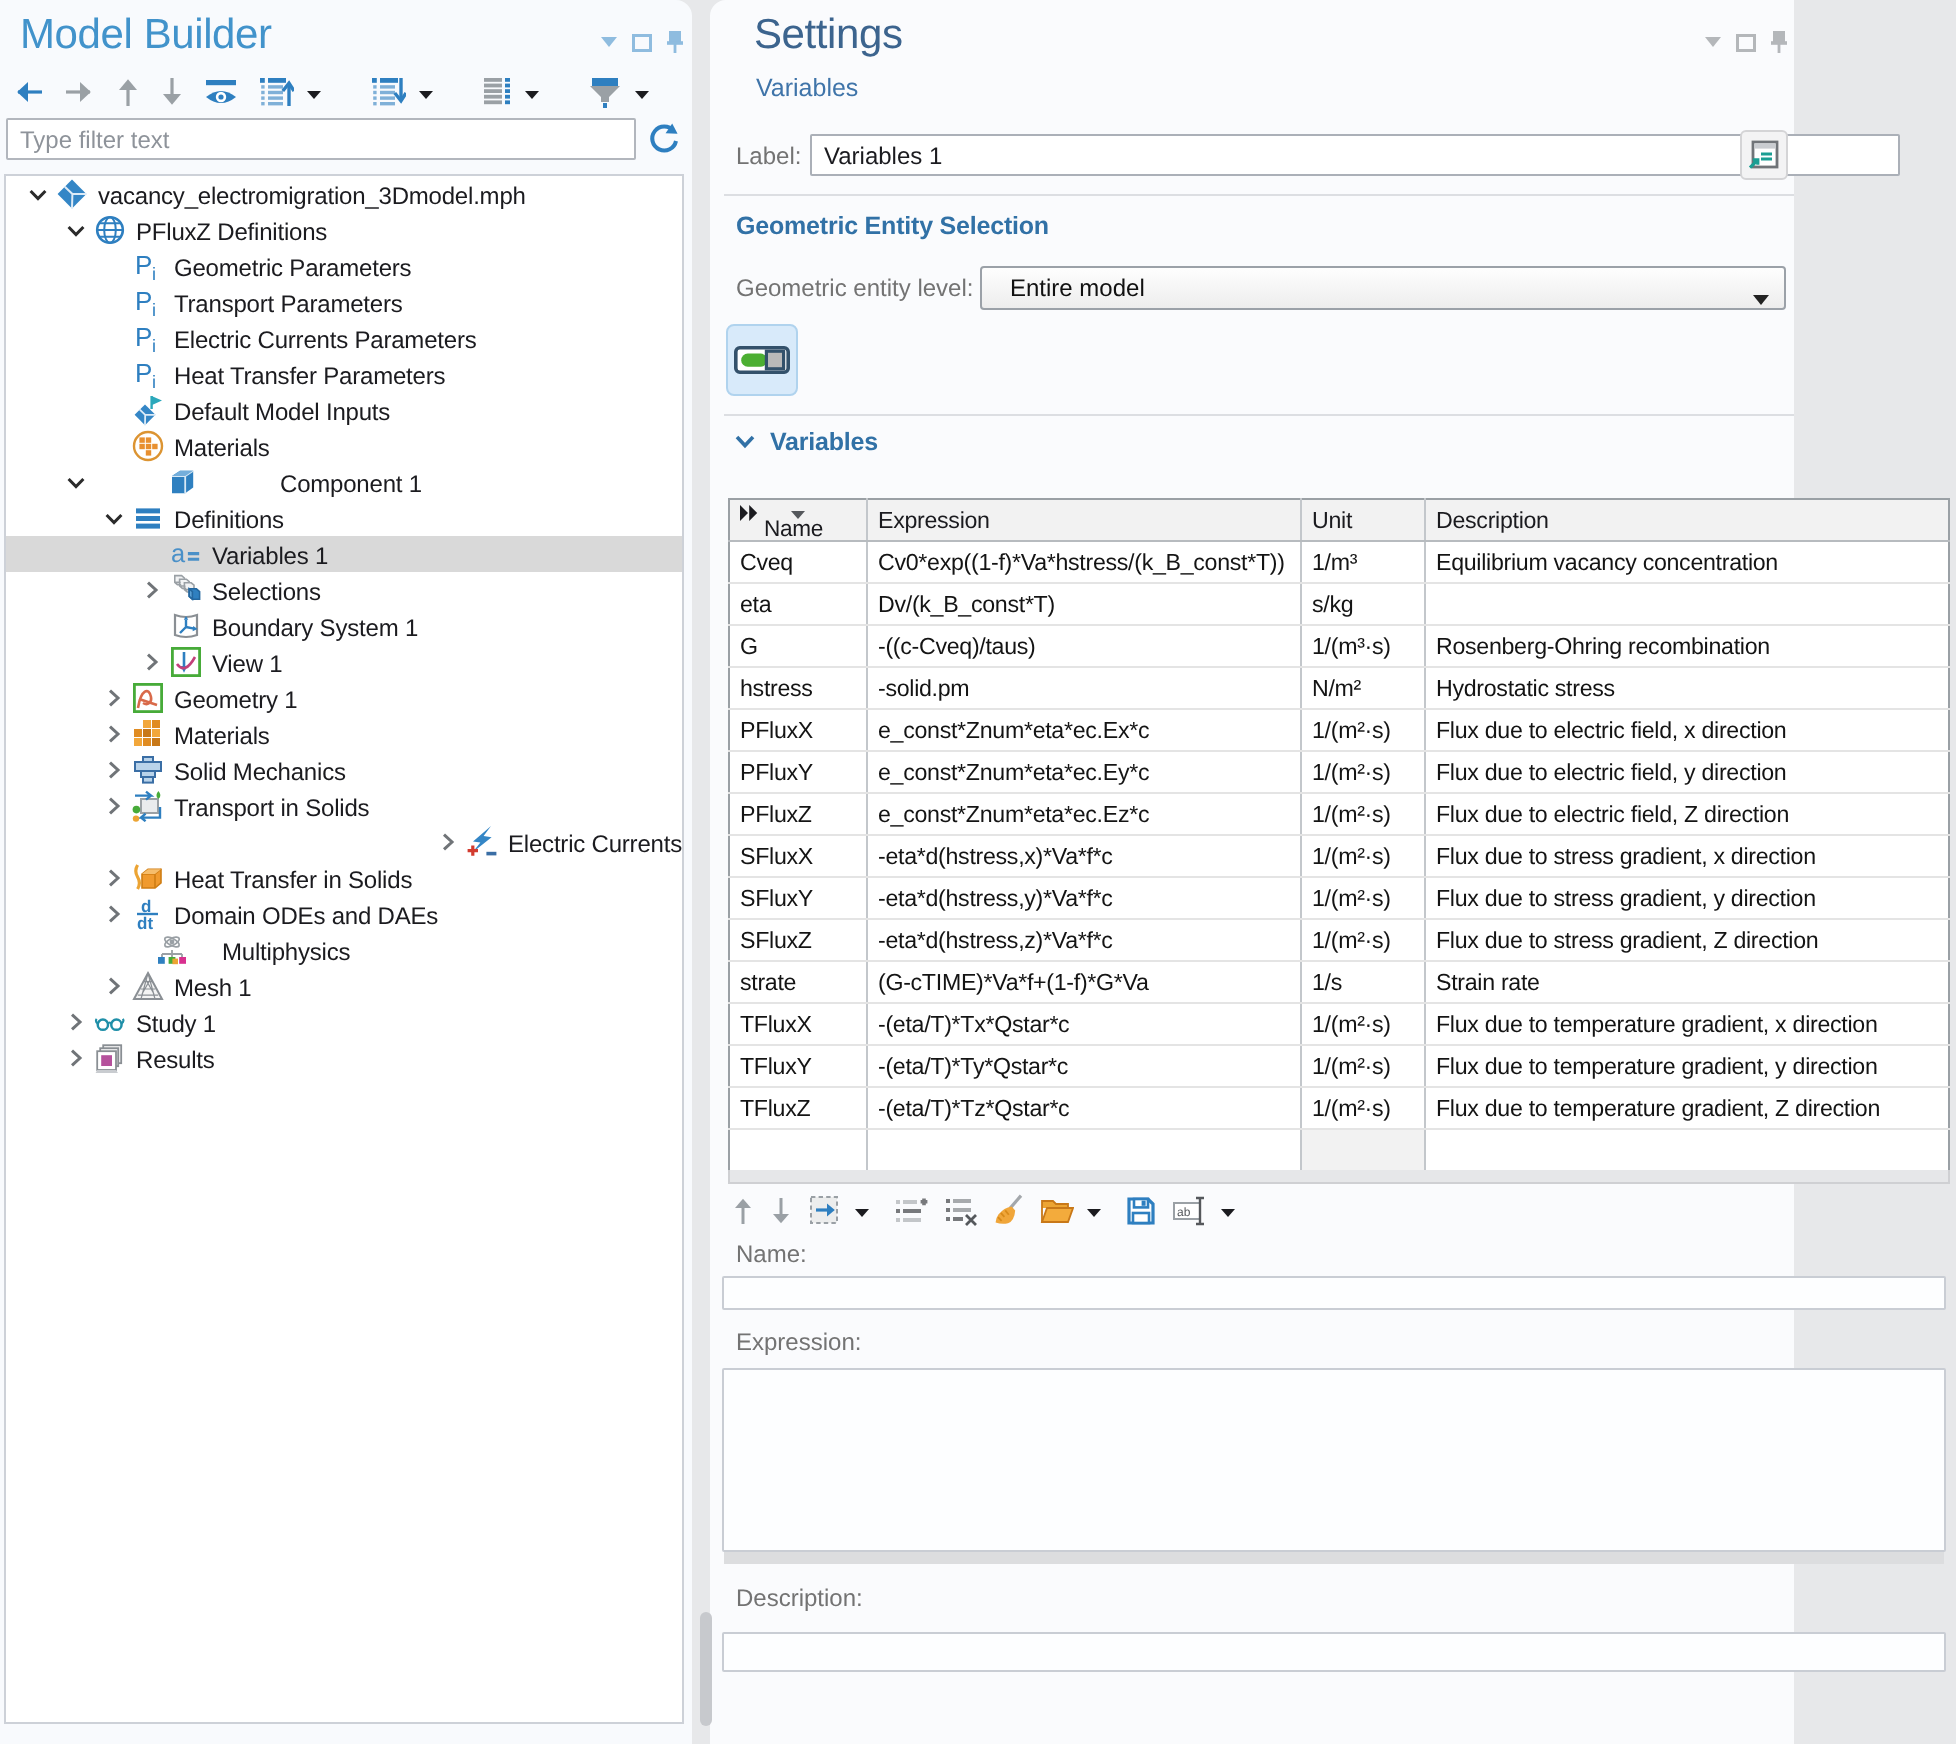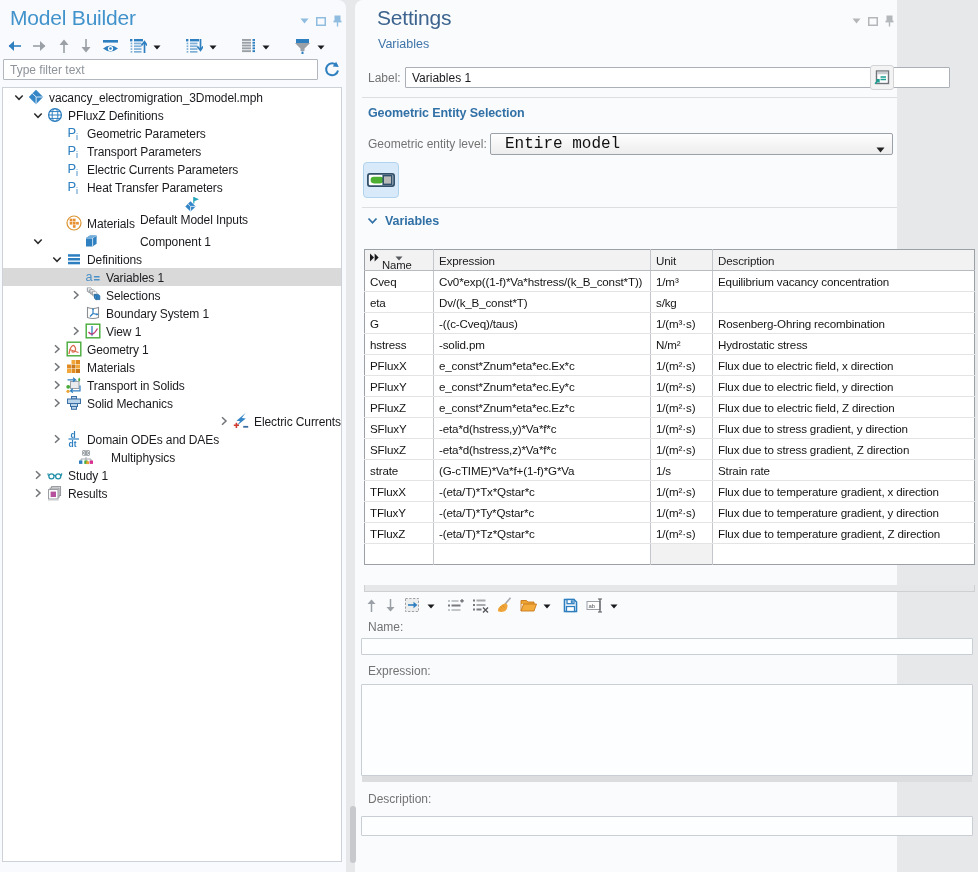--- a/index.html
+++ b/index.html
@@ -40,21 +40,21 @@
   .right-panel .win-controls { top:15px; right:3px; }
   .divider { position:absolute; left:7px; right:0; height:1px; background:#dcdee2; }
   .field-label { position:absolute; font-size:12px; color:#737373; }
   textarea.txt-input { resize:none; }
   .txt-input { border:1px solid #abb0b8; background:#fff; font:12px "Liberation Sans", sans-serif; color:#1b1b1f; padding:0 6px; outline:none; border-radius:1px; }
   .empty-input { border:1px solid #c9cdd4; background:#fdfeff; }
   .label-input { position:absolute; left:50px; top:67px; width:545px; height:21px; }
   .rename-btn { position:absolute; right:3px; top:65px; width:24px; height:25px; background:#f3f3f4; border:1px solid #d4d4d6; border-radius:3px; display:flex; align-items:center; justify-content:center; }
   .section-heading { position:absolute; font-size:12.5px; font-weight:bold; color:#3171a6; letter-spacing:-0.1px; }
   .combo { position:absolute; left:135px; right:4px; top:133px; height:22px; border:1px solid #9ba1a8; border-radius:2px; background:linear-gradient(#fefefe,#ededed); display:flex; align-items:center; }
-  .combo-text { padding-left:14px; font-size:16px; color:#111;font-family:Liberation Mono, monospace; }
+  .combo-text { padding-left:14px; font-size:12px; color:#111; }
   .combo-arrow { position:absolute; right:7px; top:8px; }
   .toggle-btn { position:absolute; left:8px; top:162px; width:36px; height:36px; background:#d8eafa; border:1px solid #b0d3ee; border-radius:4px; display:flex; align-items:center; justify-content:center; }
   .vars-header { position:absolute; left:12px; top:214px; display:flex; align-items:center; gap:7px; }
   .vars-header .section-heading { position:static; }
 
   
   .vtable { position:absolute; left:9px; top:249px; width:611px; border:1px solid #9aa0a5; border-collapse:collapse; table-layout:fixed; background:#fff; }
   .vtable col.c-name { width:69px; } .vtable col.c-expr { width:217px; } .vtable col.c-unit { width:62px; } .vtable col.c-desc { width:262px; }
   .vtable th, .vtable td { font-weight:normal; text-align:left; font-size:11.6px; letter-spacing:-0.15px; padding:0 0 0 5px; height:21px; overflow:hidden; white-space:nowrap; border-left:1px solid #c3c7cb; }
   .vtable th { background:#f2f2f2; border-bottom:1px solid #b7bbbf; height:21px; position:relative;margin-top:25px; }
@@ -291,21 +291,21 @@
       <div class="tree-row" style="padding-left: 44px;">
         <span class="tw"></span>
         <span class="tree-icon">
           <svg width="16" height="16" viewBox="0 0 16 16">
             <text x="1.5" y="12" font-family="Liberation Sans,sans-serif" font-size="13" fill="#2e7fc0">P</text>
             <text x="10" y="15" font-family="Liberation Sans,sans-serif" font-size="9" fill="#2e7fc0">i</text>
           </svg>
         </span>
         <span class="tree-label">Heat Transfer Parameters</span>
       </div>
-      <div class="tree-row" style="padding-left: 44px; flex-direction: column;">
+      <div class="tree-row" style="padding-left: 44px;">
         <span class="tw"></span>
         <span class="tree-icon">
           <svg width="16" height="16" viewBox="0 0 16 16">
             <path d="M6.5 5.2 L11.7 10.4 L6.5 15.6 L1.3 10.4 Z" fill="#3486c6"></path>
             <path d="M3.9 7.8 L6.6 10.4 L6.5 15.6 M6.6 10.4 L11.7 10.4" stroke="#ddebf7" stroke-width="0.9" fill="none"></path>
             <path d="M9.8 1 L15 3.2 L9.8 5.6 Z" fill="#2ba8bb"></path>
             <path d="M9.8 1 V7.5" stroke="#2ba8bb" stroke-width="1.2"></path>
           </svg>
         </span>
         <span class="tree-label">Default Model Inputs</span>
@@ -446,62 +446,78 @@
         <span class="tree-label">Materials</span>
       </div>
       <div class="tree-row" style="padding-left: 44px;">
         <span class="tw">
           <svg width="10" height="10" viewBox="0 0 10 10">
             <path d="M3 1.3 L7 5 L3 8.7" fill="none" stroke="#707478" stroke-width="1.5"></path>
           </svg>
         </span>
         <span class="tree-icon">
           <svg width="16" height="16" viewBox="0 0 16 16">
+            <g stroke="#3a6ea5" stroke-width="1" fill="#b9d3ea">
+              <rect x="5.5" y="1.5" width="5" height="2.5"></rect>
+              <rect x="1.5" y="4" width="13" height="4.5"></rect>
+              <rect x="4.5" y="8.5" width="7" height="3"></rect>
+              <rect x="5.5" y="11.5" width="5" height="2.8"></rect>
+            </g>
+          </svg>
+        </span>
+        <span class="tree-label">Solid Mechanics</span>
+      </div>
+      <div class="tree-row" style="padding-left: 44px;">
+        <span class="tw">
+          <svg width="10" height="10" viewBox="0 0 10 10">
+            <path d="M3 1.3 L7 5 L3 8.7" fill="none" stroke="#707478" stroke-width="1.5"></path>
+          </svg>
+        </span>
+        <span class="tree-icon">
+          <svg width="16" height="16" viewBox="0 0 16 16">
             <rect x="4.5" y="4.5" width="8.5" height="7" fill="#e9ebed" stroke="#9aa0a5" stroke-width="1"></rect>
             <path d="M1.5 2.8 H9.5 L7 0.8 M9.5 2.8 L7 4.8" stroke="#2e7fc0" stroke-width="1.2" fill="none"></path>
             <path d="M14 8.5 V13.8 H4.5 L6.8 11.8 M4.5 13.8 L6.8 15.6" stroke="#2e7fc0" stroke-width="1.2" fill="none"></path>
             <circle cx="2.2" cy="9.8" r="1.9" fill="#47ab39"></circle>
             <circle cx="2" cy="14.3" r="1.6" fill="#eca433"></circle>
             <path d="M13.2 0.5 Q15.3 3 13.2 4.4 Q11.1 3 13.2 0.5 Z" fill="#47ab39"></path>
           </svg>
         </span>
         <span class="tree-label">Transport in Solids</span>
       </div>
-      <div class="tree-row" style="padding-left: 44px;">
-        <span class="tw">
-          <svg width="10" height="10" viewBox="0 0 10 10">
-            <path d="M3 1.3 L7 5 L3 8.7" fill="none" stroke="#707478" stroke-width="1.5"></path>
-          </svg>
-        </span>
-        <span class="tree-icon">
-          <svg width="16" height="16" viewBox="0 0 16 16">
-            <g stroke="#3a6ea5" stroke-width="1" fill="#b9d3ea">
-              <rect x="5.5" y="1.5" width="5" height="2.5"></rect>
-              <rect x="1.5" y="4" width="13" height="4.5"></rect>
-              <rect x="4.5" y="8.5" width="7" height="3"></rect>
-              <rect x="5.5" y="11.5" width="5" height="2.8"></rect>
-            </g>
-          </svg>
-        </span>
-        <span class="tree-label">Solid Mechanics</span>
-      </div>
       <div class="tree-row" style="padding-left: 44px; justify-content: flex-end;">
         <span class="tw">
           <svg width="10" height="10" viewBox="0 0 10 10">
             <path d="M3 1.3 L7 5 L3 8.7" fill="none" stroke="#707478" stroke-width="1.5"></path>
           </svg>
         </span>
         <span class="tree-icon">
           <svg width="16" height="16" viewBox="0 0 16 16">
             <path d="M12.5 0 L3.5 7.8 L7.2 8.3 L3.2 13.2 L12.8 5.6 L8.8 5 Z" fill="#3486c6"></path>
             <path d="M0.8 12.3 H6 M3.4 9.7 V14.9" stroke="#d23b2f" stroke-width="1.6"></path>
             <path d="M10.2 13.8 H15.2" stroke="#3a6ea5" stroke-width="1.8"></path>
           </svg>
         </span>
         <span class="tree-label">Electric Currents</span>
+      </div>
+      <div class="tree-row" style="padding-left: 44px;">
+        <span class="tw">
+          <svg width="10" height="10" viewBox="0 0 10 10">
+            <path d="M3 1.3 L7 5 L3 8.7" fill="none" stroke="#707478" stroke-width="1.5"></path>
+          </svg>
+        </span>
+        <span class="tree-icon">
+          <svg width="16" height="16" viewBox="0 0 16 16">
+            <path d="M2.8 1.5 Q1 4.5 2.8 7.5 Q4.6 10.5 2.8 13.5" fill="none" stroke="#eca433" stroke-width="1.6"></path>
+            <path d="M5 6 L8 3.6 L14.5 3.6 L14.5 10.4 L11.5 13 L5 13 Z" fill="#f09a2e" stroke="#cf7d13" stroke-width="0.8"></path>
+            <path d="M5 6 L11.5 6 L14.5 3.6 M11.5 6 V13" stroke="#cf7d13" stroke-width="0.8" fill="none"></path>
+            <path d="M5 6 L8 3.6 L14.5 3.6 L11.5 6 Z" fill="#f6bd6b"></path>
+          </svg>
+        </span>
+        <span class="tree-label">Heat Transfer in Solids</span>
       </div>
       <div class="tree-row" style="padding-left: 44px;">
         <span class="tw">
           <svg width="10" height="10" viewBox="0 0 10 10">
             <path d="M3 1.3 L7 5 L3 8.7" fill="none" stroke="#707478" stroke-width="1.5"></path>
           </svg>
         </span>
         <span class="tree-icon">
           <svg width="16" height="16" viewBox="0 0 16 16">
             <text x="4.5" y="7" font-family="Liberation Sans,sans-serif" font-size="8.5" font-weight="bold" fill="#2e7fc0">d</text>
@@ -519,20 +535,34 @@
             <ellipse cx="8" cy="4" rx="4" ry="1.7" fill="none" stroke="#9aa0a5" stroke-width="0.9" transform="rotate(-28 8 4)"></ellipse>
             <ellipse cx="8" cy="4" rx="4" ry="1.7" fill="none" stroke="#9aa0a5" stroke-width="0.9" transform="rotate(28 8 4)"></ellipse>
             <path d="M8 8 V10 M8 10 H3 M8 10 H13 M3 10 V12 M13 10 V12 M8 10 V12" stroke="#9aa0a5" stroke-width="0.9" fill="none"></path>
             <rect x="1" y="11.5" width="3.4" height="3.4" fill="#2f80c0"></rect>
             <rect x="6.3" y="11.5" width="3.4" height="3.4" fill="#47ab39"></rect>
             <rect x="8.2" y="12.3" width="2.8" height="2.8" fill="#eca433"></rect>
             <rect x="11.6" y="11.5" width="3.4" height="3.4" fill="#d8308f"></rect>
           </svg>
         </span>
         <span class="tree-label">Multiphysics</span>
+      </div>
+      <div class="tree-row" style="padding-left: 44px;">
+        <span class="tw">
+          <svg width="10" height="10" viewBox="0 0 10 10">
+            <path d="M3 1.3 L7 5 L3 8.7" fill="none" stroke="#707478" stroke-width="1.5"></path>
+          </svg>
+        </span>
+        <span class="tree-icon">
+          <svg width="16" height="16" viewBox="0 0 16 16">
+            <path d="M8 1.5 L15 14.5 H1 Z" fill="#f4f4f4" stroke="#8a8f94" stroke-width="1"></path>
+            <path d="M8 1.5 L4.5 14.5 M8 1.5 L11.5 14.5 M5.7 5.8 L10.3 5.8 M4.3 9.5 L11.7 9.5 M2.9 12.6 L13.1 12.6 M6.5 4 L11 12 M9.5 4 L5 12" stroke="#8a8f94" stroke-width="0.6" fill="none"></path>
+          </svg>
+        </span>
+        <span class="tree-label">Mesh 1</span>
       </div>
       <div class="tree-row" style="padding-left: 25px;">
         <span class="tw">
           <svg width="10" height="10" viewBox="0 0 10 10">
             <path d="M3 1.3 L7 5 L3 8.7" fill="none" stroke="#707478" stroke-width="1.5"></path>
           </svg>
         </span>
         <span class="tree-icon">
           <svg width="18" height="14" viewBox="0 0 18 14">
             <circle cx="5" cy="8.5" r="2.9" fill="none" stroke="#1f8fa8" stroke-width="1.4"></circle>
@@ -691,20 +721,26 @@
           <td class="unit-cell">1/(m²·s)</td>
           <td>Flux due to electric field, y direction</td>
         </tr>
         <tr class="">
           <td>PFluxZ</td>
           <td>e_const*Znum*eta*ec.Ez*c</td>
           <td class="unit-cell">1/(m²·s)</td>
           <td>Flux due to electric field, Z direction</td>
         </tr>
         <tr class="">
+          <td>SFluxX</td>
+          <td>-eta*d(hstress,x)*Va*f*c</td>
+          <td class="unit-cell">1/(m²·s)</td>
+          <td>Flux due to stress gradient, x direction</td>
+        </tr>
+        <tr class="">
           <td>SFluxY</td>
           <td>-eta*d(hstress,y)*Va*f*c</td>
           <td class="unit-cell">1/(m²·s)</td>
           <td>Flux due to stress gradient, y direction</td>
         </tr>
         <tr class="">
           <td>SFluxZ</td>
           <td>-eta*d(hstress,z)*Va*f*c</td>
           <td class="unit-cell">1/(m²·s)</td>
           <td>Flux due to stress gradient, Z direction</td>

